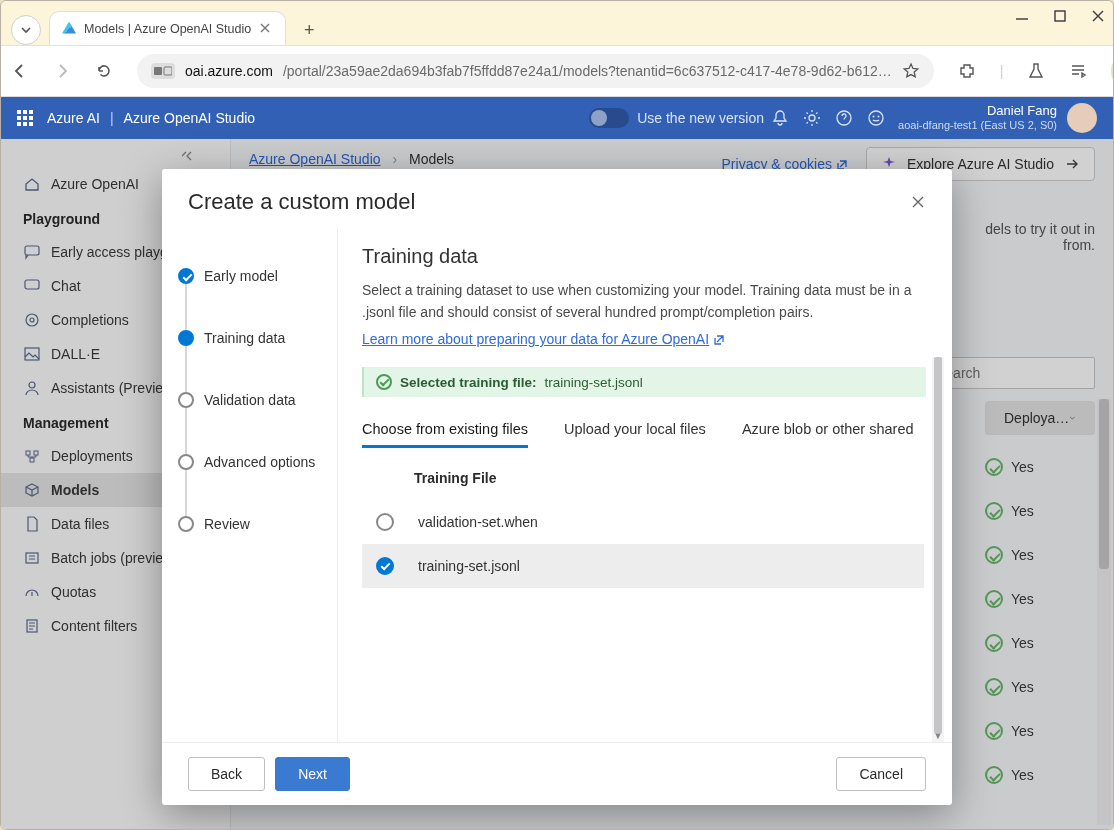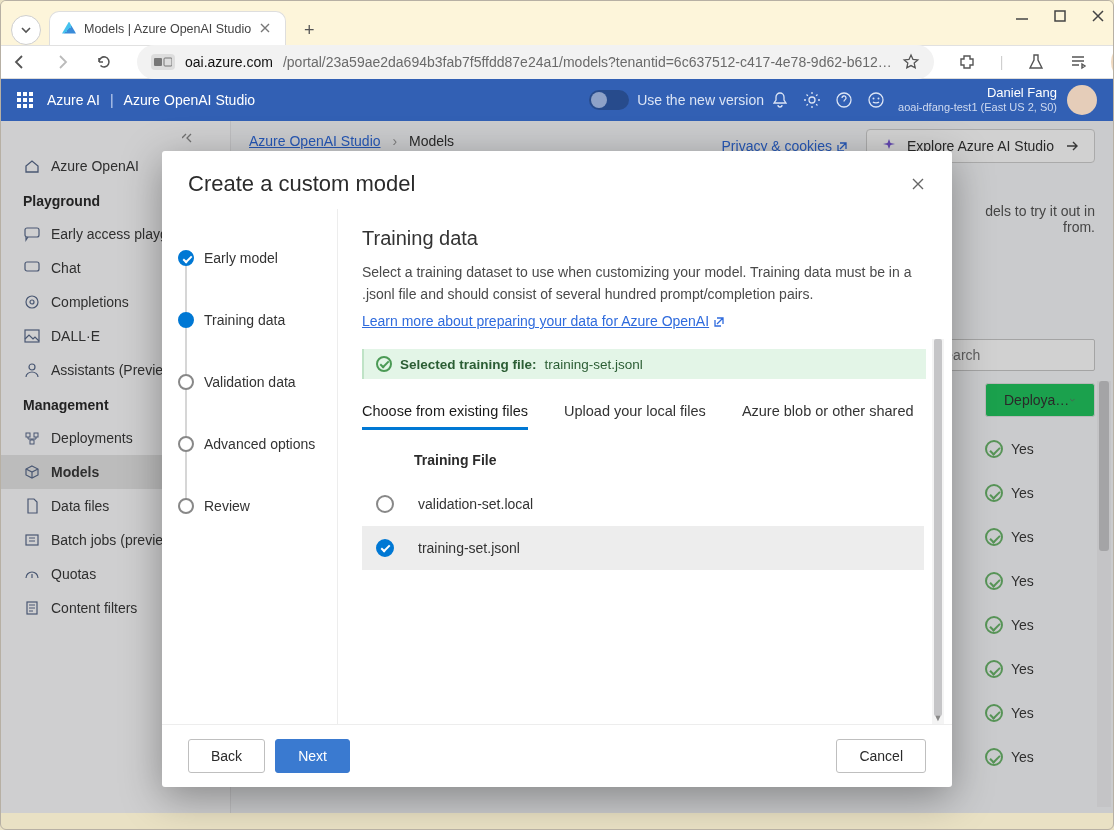--- a/index.html
+++ b/index.html
@@ -29,21 +29,21 @@
           display:flex;align-items:center;justify-content:center}
   .tab{height:34px;background:#fff;border:1px solid #dedede;border-bottom:none;border-radius:10px 10px 0 0;
        display:flex;align-items:center;padding:0 12px;min-width:230px;gap:8px}
   .favicon{width:14px;height:14px;position:relative}
   .favicon::before{content:'';position:absolute;inset:0;background:
        linear-gradient(135deg,#46c2ee 0,#46c2ee 50%,#3a8bd9 50%);clip-path:polygon(50% 0,100% 85%,0 85%)}
   .tabtitle{flex:1;white-space:nowrap;overflow:hidden;text-overflow:ellipsis;font-size:12.5px;color:#444}
   .tabx{width:14px;height:14px;color:#777}
   .newtab{width:30px;height:30px;display:flex;align-items:center;justify-content:center;color:#555;font-size:18px}
   .winbtns{position:absolute;right:8px;top:8px;display:flex;gap:24px;color:#444}
-  .crow{height:34px;background:#fff;border-top:1px solid #e1e1e1;border-bottom:1px solid #dcdcdc;
+  .crow{height:52px;background:#fff;border-top:1px solid #e1e1e1;border-bottom:1px solid #dcdcdc;
        display:flex;align-items:center;padding:0 10px;gap:24px}
   .cicon{width:20px;height:20px;display:flex;align-items:center;justify-content:center;color:#555}
   .addr{flex:1;height:34px;background:var(--addr-bg);border-radius:17px;display:flex;align-items:center;
         padding:0 14px;gap:10px;color:#333;font-size:14px}
   .addr .sitebox{background:#ddd;border-radius:4px;padding:2px 3px;color:#555;font-size:12px}
   .addr .url-host{color:#111}
   .addr .url-path{color:#6a6a6a;white-space:nowrap;overflow:hidden;text-overflow:ellipsis;flex:1}
   .addr .star{color:#555}
   .crow .ricon{width:28px;height:28px;display:flex;align-items:center;justify-content:center;color:#555}
 
@@ -79,21 +79,21 @@
   .crumbs .cur{color:#333}
   .topright{position:absolute;right:18px;top:8px;display:flex;align-items:center;gap:18px}
   .privacy{color:var(--link)}
   .explore{border:1px solid var(--border);background:#fff;border-radius:4px;height:34px;
            display:flex;align-items:center;gap:10px;padding:0 14px;color:#333}
   .desc{position:absolute;left:18px;top:82px;right:18px;color:#555}
   .search{position:absolute;right:18px;top:218px;width:170px}
   .search input{width:100%;height:32px;border:1px solid #c9c9c9;border-radius:2px;padding:0 10px;font-size:14px}
 
   .thead{position:absolute;right:18px;top:262px;height:34px;border:1px solid #e2e2e2;border-radius:3px;
-         background:#22c55e;display:flex;align-items:center;padding:0 18px;color:#333;width:110px;
+         background:#e5e5e5;display:flex;align-items:center;padding:0 18px;color:#333;width:110px;
          justify-content:space-between}
   .ytable{position:absolute;right:18px;top:306px;bottom:0;width:110px}
   .yrow{height:44px;display:flex;align-items:center;gap:8px;color:#3a3a3a}
   .yrow .chk{width:18px;height:18px;border:2px solid var(--success);border-radius:50%;position:relative}
   .yrow .chk::after{content:'';position:absolute;left:3px;top:5px;width:8px;height:4px;border:2px solid var(--success);
                     border-top:none;border-right:none;transform:rotate(-45deg)}
 
   .scroll{position:absolute;right:2px;top:260px;bottom:6px;width:14px;background:#f0f0f2}
   .scroll .thumb{position:absolute;top:0;height:170px;left:2px;right:2px;background:#c8c8cb;border-radius:3px}
 
@@ -541,21 +541,21 @@
             </div>
             <div class="tabs">
               <div class="tab2 active"><span>Choose from existing files</span></div>
               <div class="tab2"><span>Upload your local files</span></div>
               <div class="tab2"><span>Azure blob or other shared</span></div>
             </div>
             <div class="filewrap">
               <div class="fhdr">Training File</div>
               <div class="frow">
                   <span class="radio"></span>
-                  <span>validation-set.local</span>
+                  <span>validation-set.when</span>
                 </div>
               <div class="frow sel">
                   <span class="radio"></span>
                   <span>training-set.jsonl</span>
                 </div>
             </div>
             <div class="pscroll">
               <div class="parrow pa1">▲</div>
               <div class="pthumb"></div>
               <div class="parrow pa2">▼</div>

